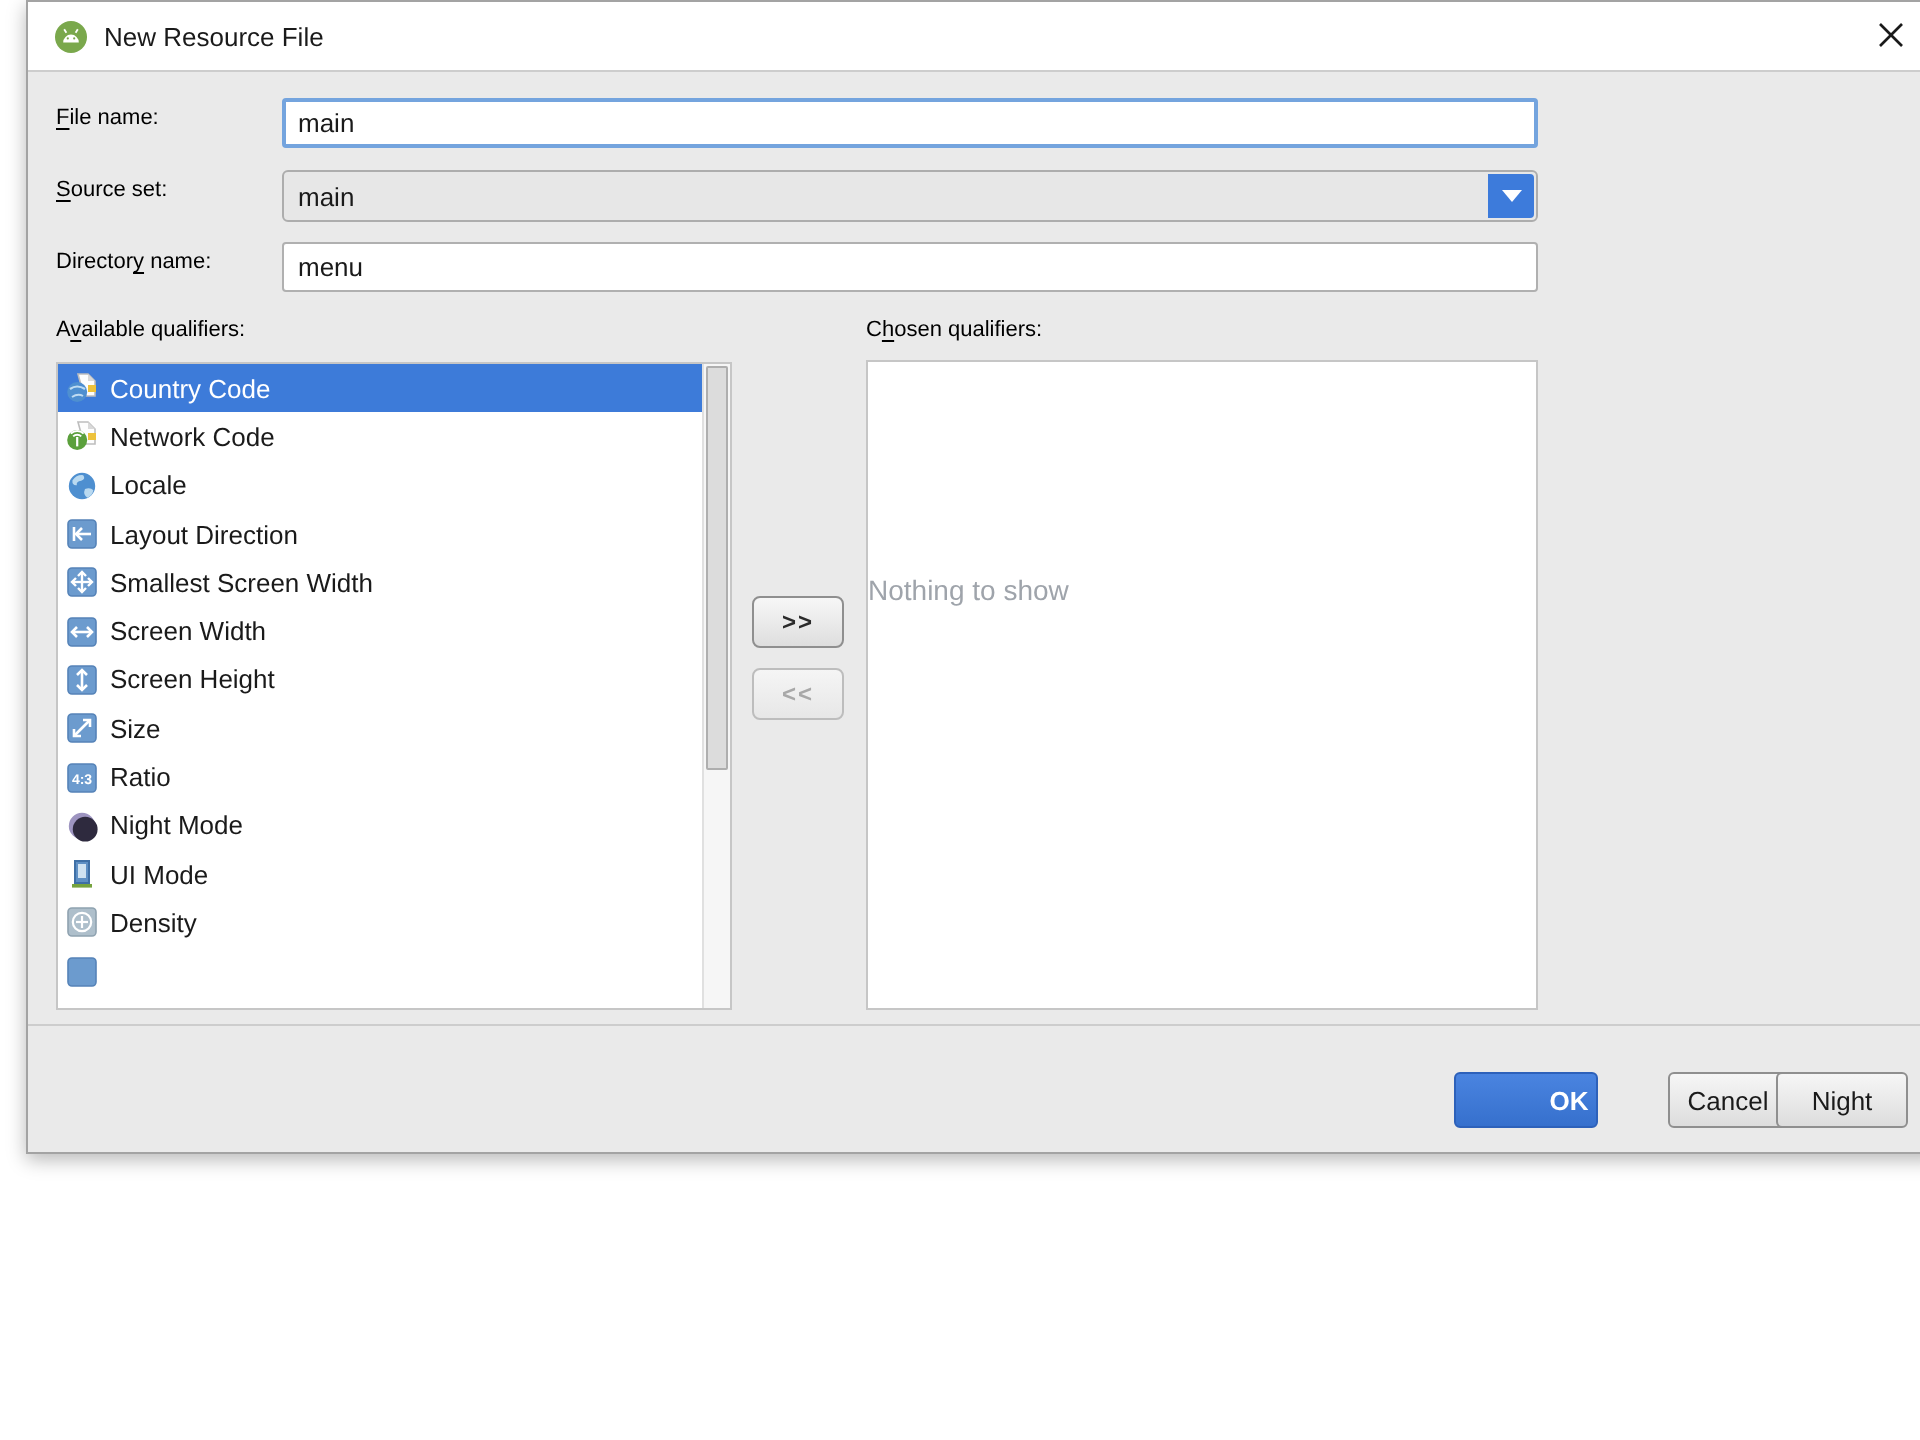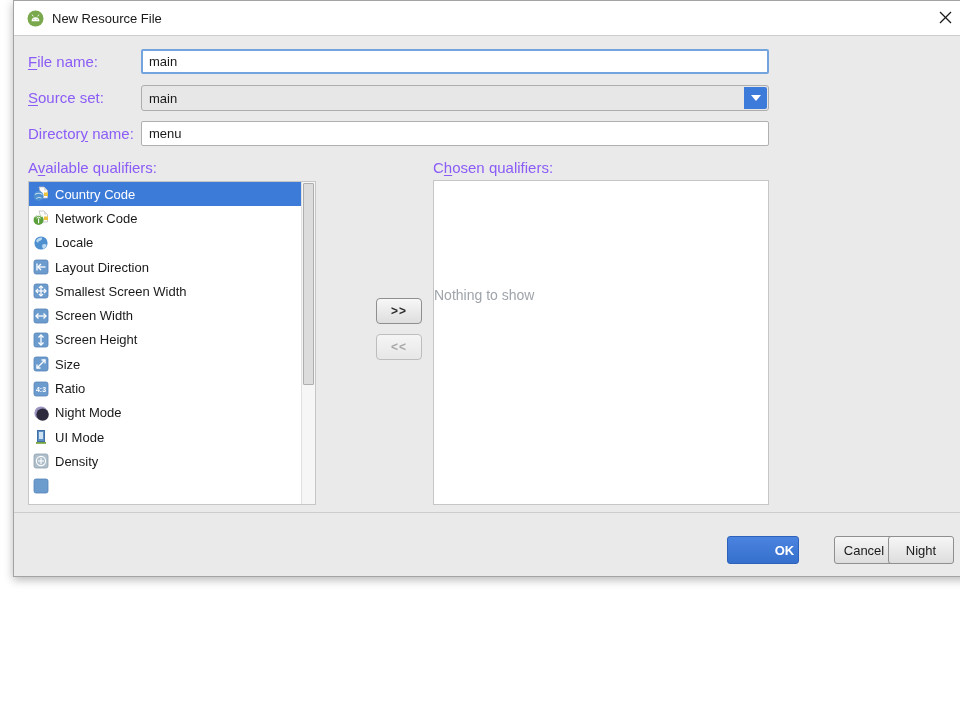--- a/index.html
+++ b/index.html
@@ -24,21 +24,21 @@
   }
   .title-icon { position:absolute; left:13px; top:9px; width:17px; height:17px; }
   .title-text {
     position:absolute; left:38px; top:10px; font-size:13px; color:#1a1a1a;
   }
   .close-btn {
     position:absolute; right:12px; top:6px; width:24px; height:24px;
     background:transparent; border:none; cursor:pointer;
     display:flex; align-items:center; justify-content:center;
   }
-  .field-label { position:absolute; font-size:15px; color:#8b5cf6; }
+  .field-label { position:absolute; font-size:11px; color:#000000; }
   .field-label u { text-decoration:underline; text-underline-offset:2px; }
   .text-input {
     position:absolute; left:127px; width:628px; height:25px;
     background:#ffffff; border:1px solid #b0b0b0; border-radius:2px;
     font-family:"Liberation Sans", sans-serif; font-size:13px; color:#1a1a1a;
     padding:0 7px; outline:none;
   }
   .text-input.focused {
     border:2px solid #74a4de; padding:0 6px;
   }
@@ -53,21 +53,21 @@
     position:absolute; right:1px; top:1px; width:23px; height:22px;
     background:#3d7bdb; border:none; border-radius:0 2px 2px 0;
     display:flex; align-items:center; justify-content:center; cursor:pointer;
   }
   .combo-arrow-btn .tri {
     width:0; height:0;
     border-left:5px solid transparent; border-right:5px solid transparent;
     border-top:6px solid #ffffff;
   }
   .list-box {
-    position:absolute; left:14px; top:180px; width:288px; height:324px;
+    position:absolute; left:14px; top:180px; width:338px; height:324px;
     background:#ffffff; border:1px solid #c6c6c6; overflow:hidden;
   }
   .list-rows { position:absolute; left:0; top:0; right:14px; bottom:0; overflow:hidden; }
   .list-row {
     height:24.3px; display:flex; align-items:center; gap:6px;
     padding-left:4px; font-size:13px; color:#1a1a1a; cursor:default;
     white-space:nowrap;
   }
   .list-row.selected { background:#3d7bd9; color:#ffffff; }
   .list-row .q-icon { width:16px; height:16px; flex:0 0 16px; display:inline-block; }

